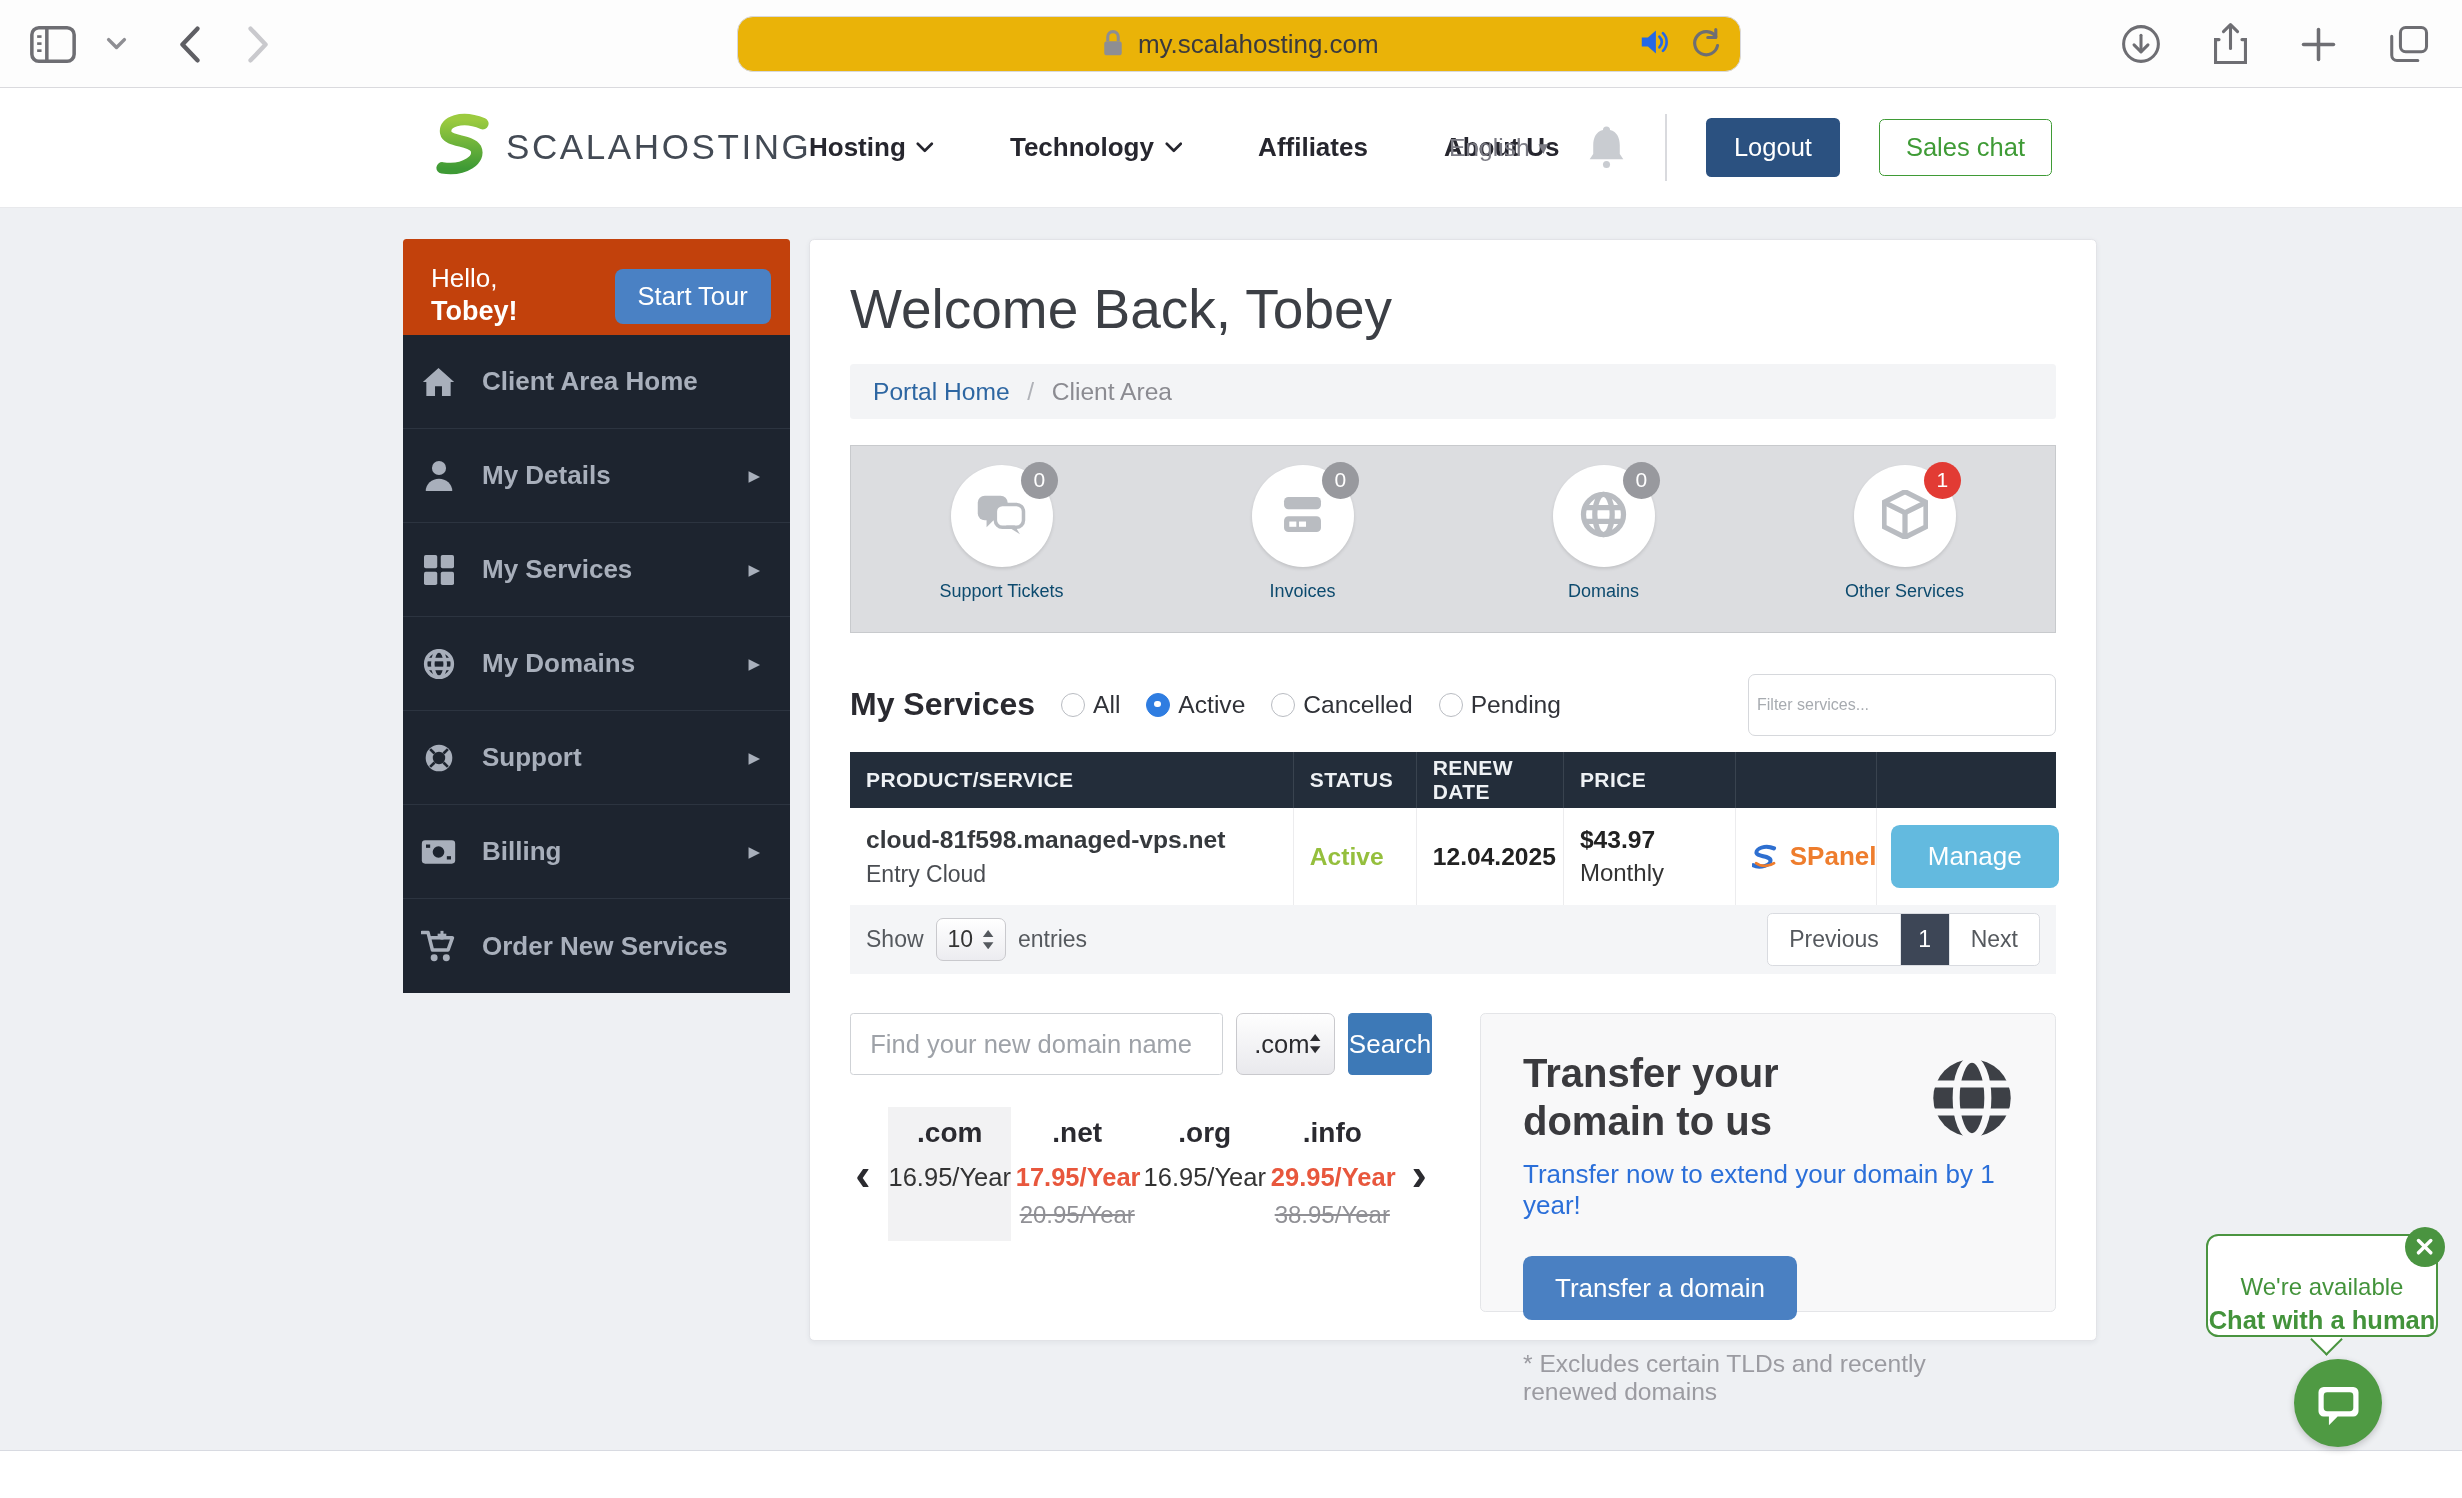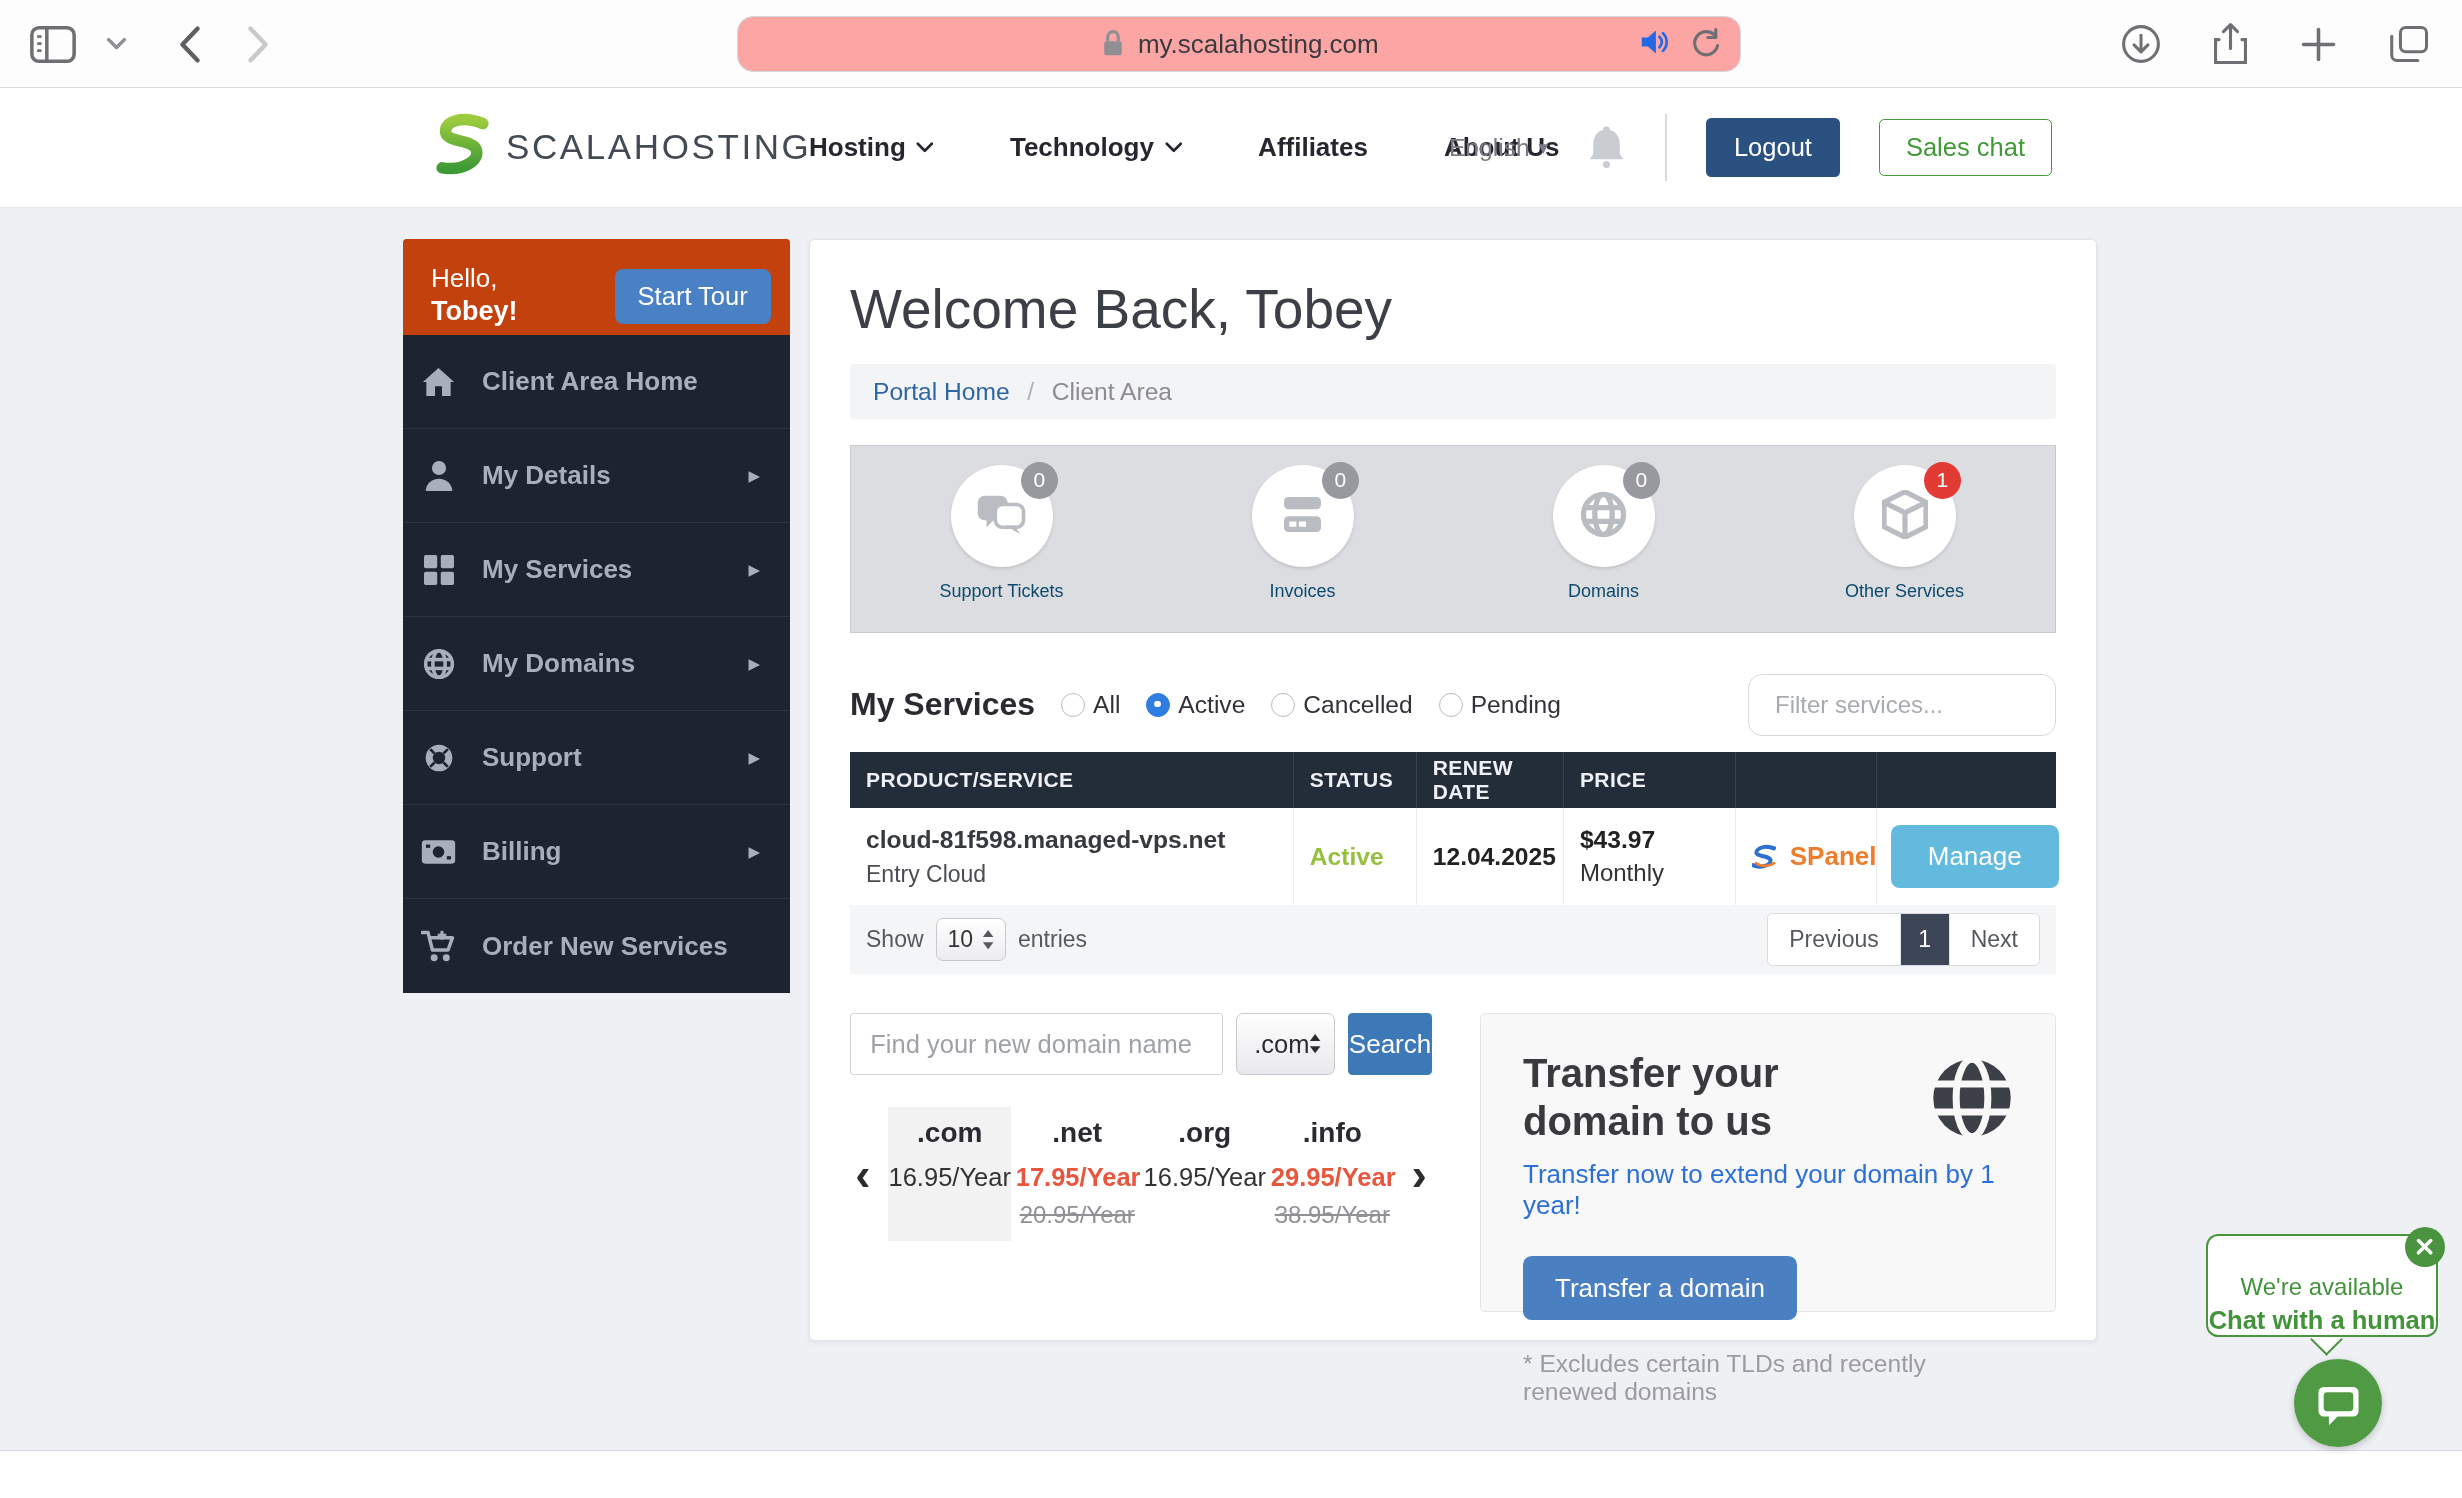--- a/index.html
+++ b/index.html
@@ -5,21 +5,21 @@
   * { margin:0; padding:0; box-sizing:border-box; }
   html,body { background:#fff; }
   body { font-family:"Liberation Sans", sans-serif; }
   .root { position:relative; width:2462px; height:1499px; background:#fff; overflow:hidden; }
 
   
   .browser-bar { position:absolute; left:0; top:0; width:2462px; height:88px; background:#fdfdfd; border-bottom:1.8px solid #dadade; }
   .bb-left { position:absolute; left:30px; top:0; height:88px; display:flex; align-items:center; gap:30px; }
   .bb-right { position:absolute; right:30px; top:0; height:88px; display:flex; align-items:center; gap:51px; }
   .bb-icon { display:flex; align-items:center; justify-content:center; cursor:pointer; }
-  .addr-pill { position:absolute; left:737px; top:16px; width:1004px; height:56px; background:#fca5a5; border:1.8px solid #d8d8dc; border-radius:16px; display:flex; align-items:center; justify-content:center; }
+  .addr-pill { position:absolute; left:737px; top:16px; width:1004px; height:56px; background:#eab308; border:1.8px solid #d8d8dc; border-radius:16px; display:flex; align-items:center; justify-content:center; }
   .addr-center { display:flex; align-items:center; gap:10.6px; }
   .addr-url { font-size:26px; color:#3a3a3e; }
   .addr-tools { position:absolute; right:17.6px; top:0; height:53px; display:flex; align-items:center; gap:19.3px; }
 
   
   .site-header { position:absolute; left:0; top:88px; width:2462px; height:120px; background:#fff; border-bottom:1.8px solid #e8e9ec; }
   .logo { position:absolute; left:435px; top:24.6px; display:flex; align-items:center; gap:16px; cursor:pointer; }
   .logo-text { font-size:35px; letter-spacing:2.6px; color:#434a54; font-weight:400; }
   .main-nav { position:absolute; left:809px; top:0; height:119px; display:flex; align-items:center; gap:76px; }
   .nav-item { display:flex; align-items:center; gap:10.6px; font-size:26px; font-weight:700; color:#26262e; cursor:pointer; }
@@ -64,21 +64,21 @@
 
   
   .services-bar { margin-top:40px; height:63px; display:flex; align-items:center; }
   .svc-heading { font-size:32px; font-weight:700; color:#2a2a30; }
   .filters { display:flex; align-items:center; gap:26px; margin-left:26px; }
   .filter { display:flex; align-items:center; gap:8px; cursor:pointer; }
   .radio { width:24px; height:24px; border-radius:50%; border:1.8px solid #b9bcc2; background:#fff; position:relative; }
   .radio.checked { border-color:#2f7de1; background:#2f7de1; }
   .radio.checked::after { content:""; position:absolute; left:7px; top:7px; width:6.2px; height:6.2px; background:#fff; border-radius:50%; }
   .filter-label { font-size:24.6px; color:#303238; }
-  .filter-input { margin-left:auto; width:308px; height:62px; border:1.8px solid #d6d8dc; border-radius:14px; font-size:24px; color:#4a4d52; padding:0 26px; outline:none; font-family:"Liberation Sans",sans-serif; }
+  .filter-input { margin-left:auto; width:308px; height:62px; border:1.8px solid #d6d8dc; border-radius:7px; font-size:16px; color:#4a4d52; padding:0 8px; outline:none; font-family:"Liberation Sans",sans-serif; }
   .filter-input::placeholder { color:#a7abb0; }
 
   
   .svc-table { margin-top:16px; width:100%; }
   .t-head { display:flex; height:56px; background:#232d3a; }
   .t-head .cell { display:flex; align-items:center; padding-left:16px; color:#eef1f4; font-size:21px; font-weight:600; letter-spacing:0.4px; border-right:0.9px solid #39434f; }
   .t-head .cell:last-child { border-right:none; }
   .t-row { display:flex; height:97px; background:#fff; }
   .t-row .cell { display:flex; flex-direction:column; justify-content:center; padding-left:16px; border-right:0.9px solid #ececee; }
   .t-row .cell:last-child { border-right:none; }

